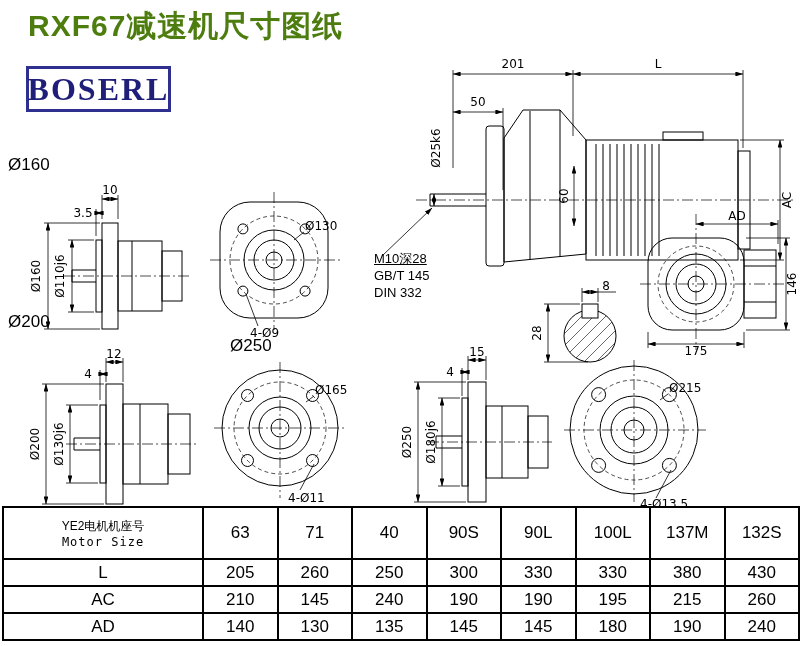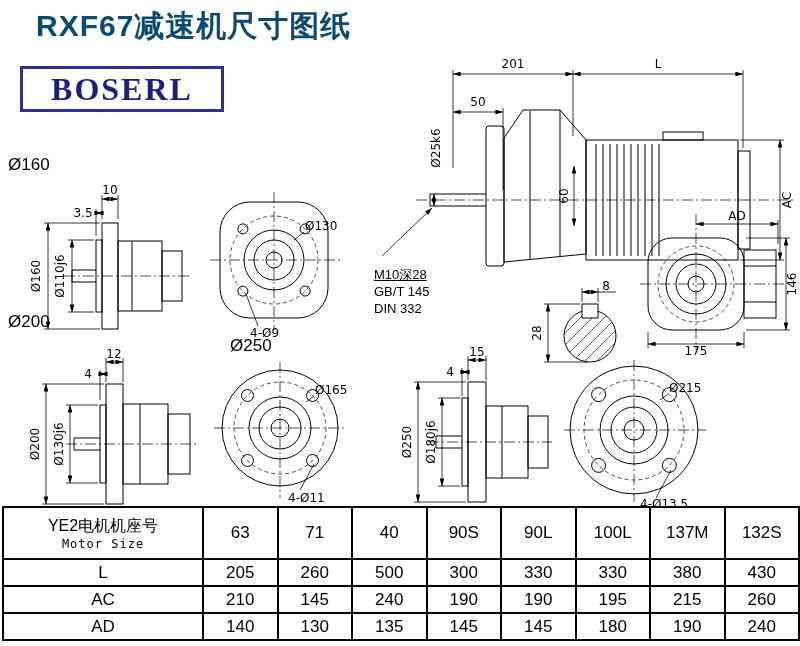--- a/index.html
+++ b/index.html
@@ -1,51 +1,51 @@
 <!DOCTYPE html>
 <html><head>
 <meta charset="utf-8">
 <style>
   * { margin:0; padding:0; box-sizing:border-box; }
   html,body { width:800px; height:646px; }
   body { position:relative; background:#fff; overflow:hidden;
          font-family:"Liberation Sans","DejaVu Sans",sans-serif; color:#000; }
 
-  .title { position:absolute; left:36px; top:6px; font-size:30px; font-weight:bold;
-           color:#0c4a6e; letter-spacing:1px; white-space:nowrap; }
-
-  .logo { position:absolute; left:20px; top:66px; width:204px; height:46px;
+  .title { position:absolute; left:28px; top:6px; font-size:30px; font-weight:bold;
+           color:#4d7c0f; letter-spacing:1px; white-space:nowrap; }
+
+  .logo { position:absolute; left:26px; top:66px; width:145px; height:46px;
           border:3px solid #2f2f8f; display:flex; align-items:center; justify-content:center; }
   .logo span { font-family:"Liberation Serif","DejaVu Serif",serif; font-weight:bold;
                font-size:32px; color:#1f1f7a; letter-spacing:2px; }
 
   .flabel { position:absolute; font-size:17px; white-space:nowrap; }
   .flabel-160 { left:8px;   top:155px; }
   .flabel-200 { left:8px;   top:312px; }
   .flabel-250 { left:230px; top:336px; }
 
   .notes { position:absolute; left:374px; top:250px; font-size:13px; line-height:17px; white-space:nowrap; }
-  .notes .u { text-decoration:underline;margin-top:16px; }
+  .notes .u { text-decoration:underline; }
 
   svg.dwg { position:absolute; overflow:visible; }
   svg line, svg path, svg rect, svg circle, svg polygon, svg polyline
        { stroke:#000; fill:none; stroke-width:1; }
   svg .dimline { stroke-width:0.8; }
   svg .cl { stroke-dasharray:11 3 2 3; stroke-width:0.7; }
   svg .bc { stroke-dasharray:4 3; stroke-width:0.7; }
   svg .hatch line { stroke-width:0.6; }
   svg text { font:12px "DejaVu Sans","Liberation Sans",sans-serif; fill:#000; stroke:none; }
 
   table.dim-table { position:absolute; left:2px; top:506px; width:796px;
                     border-collapse:collapse; table-layout:fixed; background:#fff; }
   table.dim-table td { border:2px solid #000; text-align:center; vertical-align:middle;
                        font-size:17px; padding:0; overflow:hidden; }
   tr.hrow { height:52px; }
   tr.drow { height:27px; }
-  .hdr-cn { font-size:16px; }
+  .hdr-cn { font-size:12px; }
   .hdr-en { font-family:"DejaVu Sans Mono","Liberation Mono",monospace; font-size:12px; letter-spacing:1px; }
 </style>
 </head>
 <body>
 
 <div class="title">RXF67减速机尺寸图纸</div>
 
 <div class="logo">
   <span>BOSERL</span>
 </div>
@@ -393,21 +393,21 @@
     <td>90S</td>
     <td>90L</td>
     <td>100L</td>
     <td>137M</td>
     <td>132S</td>
   </tr>
   <tr class="drow">
     <td>L</td>
     <td>205</td>
     <td>260</td>
-    <td>500</td>
+    <td>250</td>
     <td>300</td>
     <td>330</td>
     <td>330</td>
     <td>380</td>
     <td>430</td>
   </tr>
   <tr class="drow">
     <td>AC</td>
     <td>210</td>
     <td>145</td>

